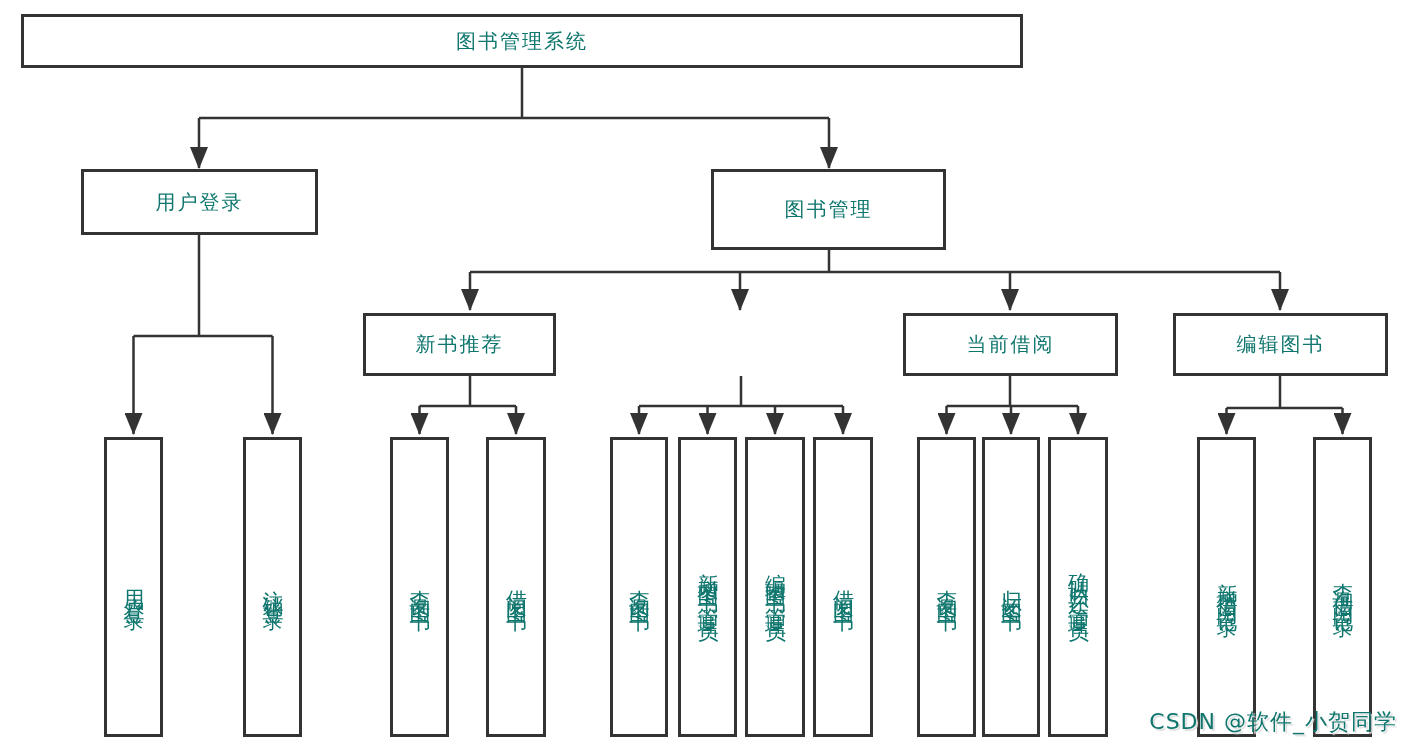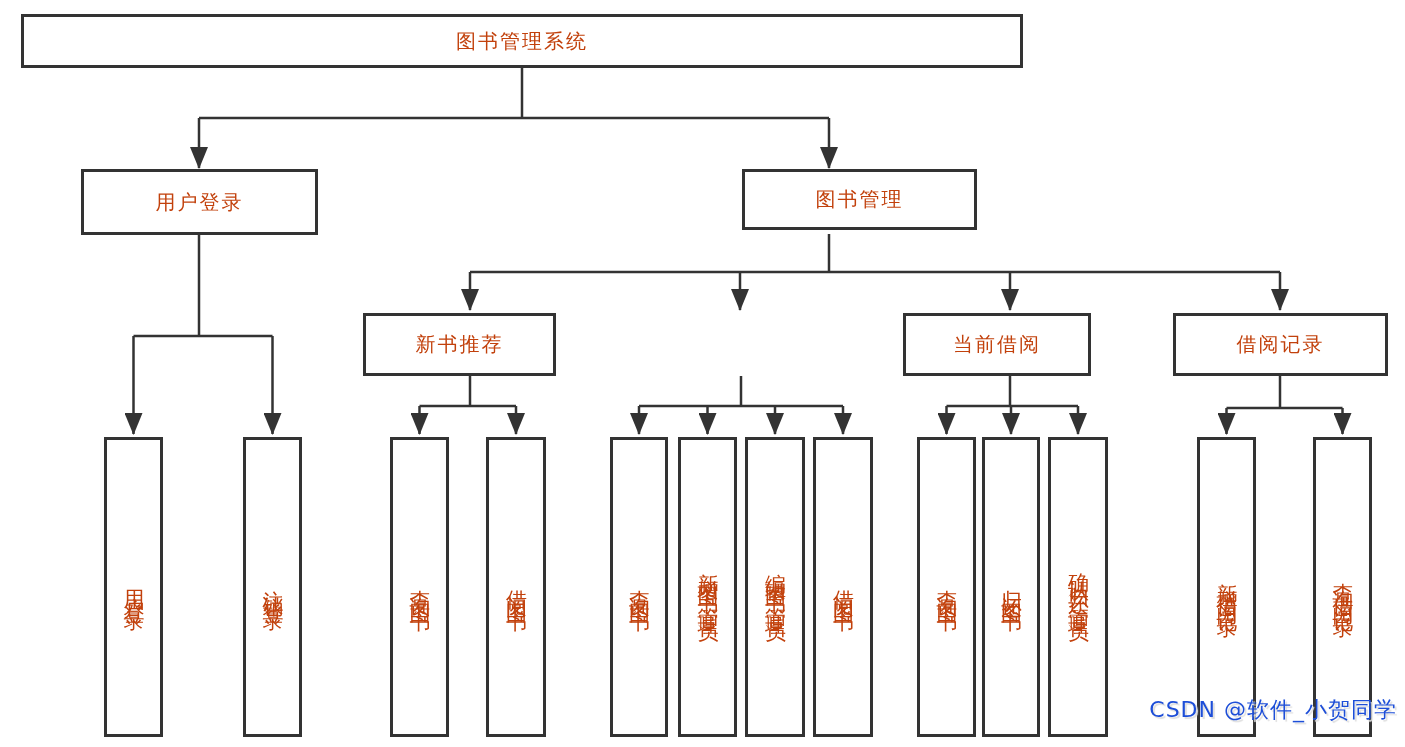--- a/index.html
+++ b/index.html
@@ -12,37 +12,37 @@
   }
   #connectors{position:absolute;left:0;top:0;width:1405px;height:747px;}
   .node{
     position:absolute;
     box-sizing:border-box;
     border:3px solid #333333;
     background:#ffffff;
     display:flex;
     align-items:center;
     justify-content:center;
-    color:#c2410c;
+    color:#0f766e;
   }
   .h-label{font-size:20px;letter-spacing:2px;white-space:nowrap;}
   .leaf .v-label{
     writing-mode:vertical-rl;
     text-orientation:mixed;
     font-size:21px;
     line-height:1;
     letter-spacing:7px;
     white-space:nowrap;
   }
   .watermark{
     position:absolute;
     right:8px;
-    bottom:22px;
+    bottom:10px;
     font-size:22px;
-    color:#1d4ed8;
+    color:#0f766e;
     text-shadow:2px 2px 1px #dedede;
     letter-spacing:1px;
     white-space:nowrap;
     z-index:5;
   }
 </style>
 </head>
 <body>
 
 <div id="canvas">
@@ -97,32 +97,32 @@
     </g>
   </svg>
 
   <div class="node" style="left:21px;top:14px;width:1002px;height:54px;">
     <span class="h-label">图书管理系统</span>
   </div>
 
   <div class="node" style="left:81px;top:169px;width:237px;height:66px;">
     <span class="h-label">用户登录</span>
   </div>
-  <div class="node" style="left:742px;top:169px;width:235px;height:61px;">
+  <div class="node" style="left:711px;top:169px;width:235px;height:81px;">
     <span class="h-label">图书管理</span>
   </div>
 
   <div class="node" style="left:363px;top:313px;width:193px;height:63px;">
     <span class="h-label">新书推荐</span>
   </div>
-  <div class="node" style="left:903px;top:313px;width:188px;height:63px;">
+  <div class="node" style="left:903px;top:313px;width:215px;height:63px;">
     <span class="h-label">当前借阅</span>
   </div>
   <div class="node" style="left:1173px;top:313px;width:215px;height:63px;">
-    <span class="h-label">借阅记录</span>
+    <span class="h-label">编辑图书</span>
   </div>
 
   <div class="node leaf" style="left:104px;top:437px;width:59px;height:300px;">
     <span class="v-label">用户登录</span>
   </div>
   <div class="node leaf" style="left:243px;top:437px;width:59px;height:300px;">
     <span class="v-label">注销登录</span>
   </div>
 
   <div class="node leaf" style="left:390px;top:437px;width:59px;height:300px;">

